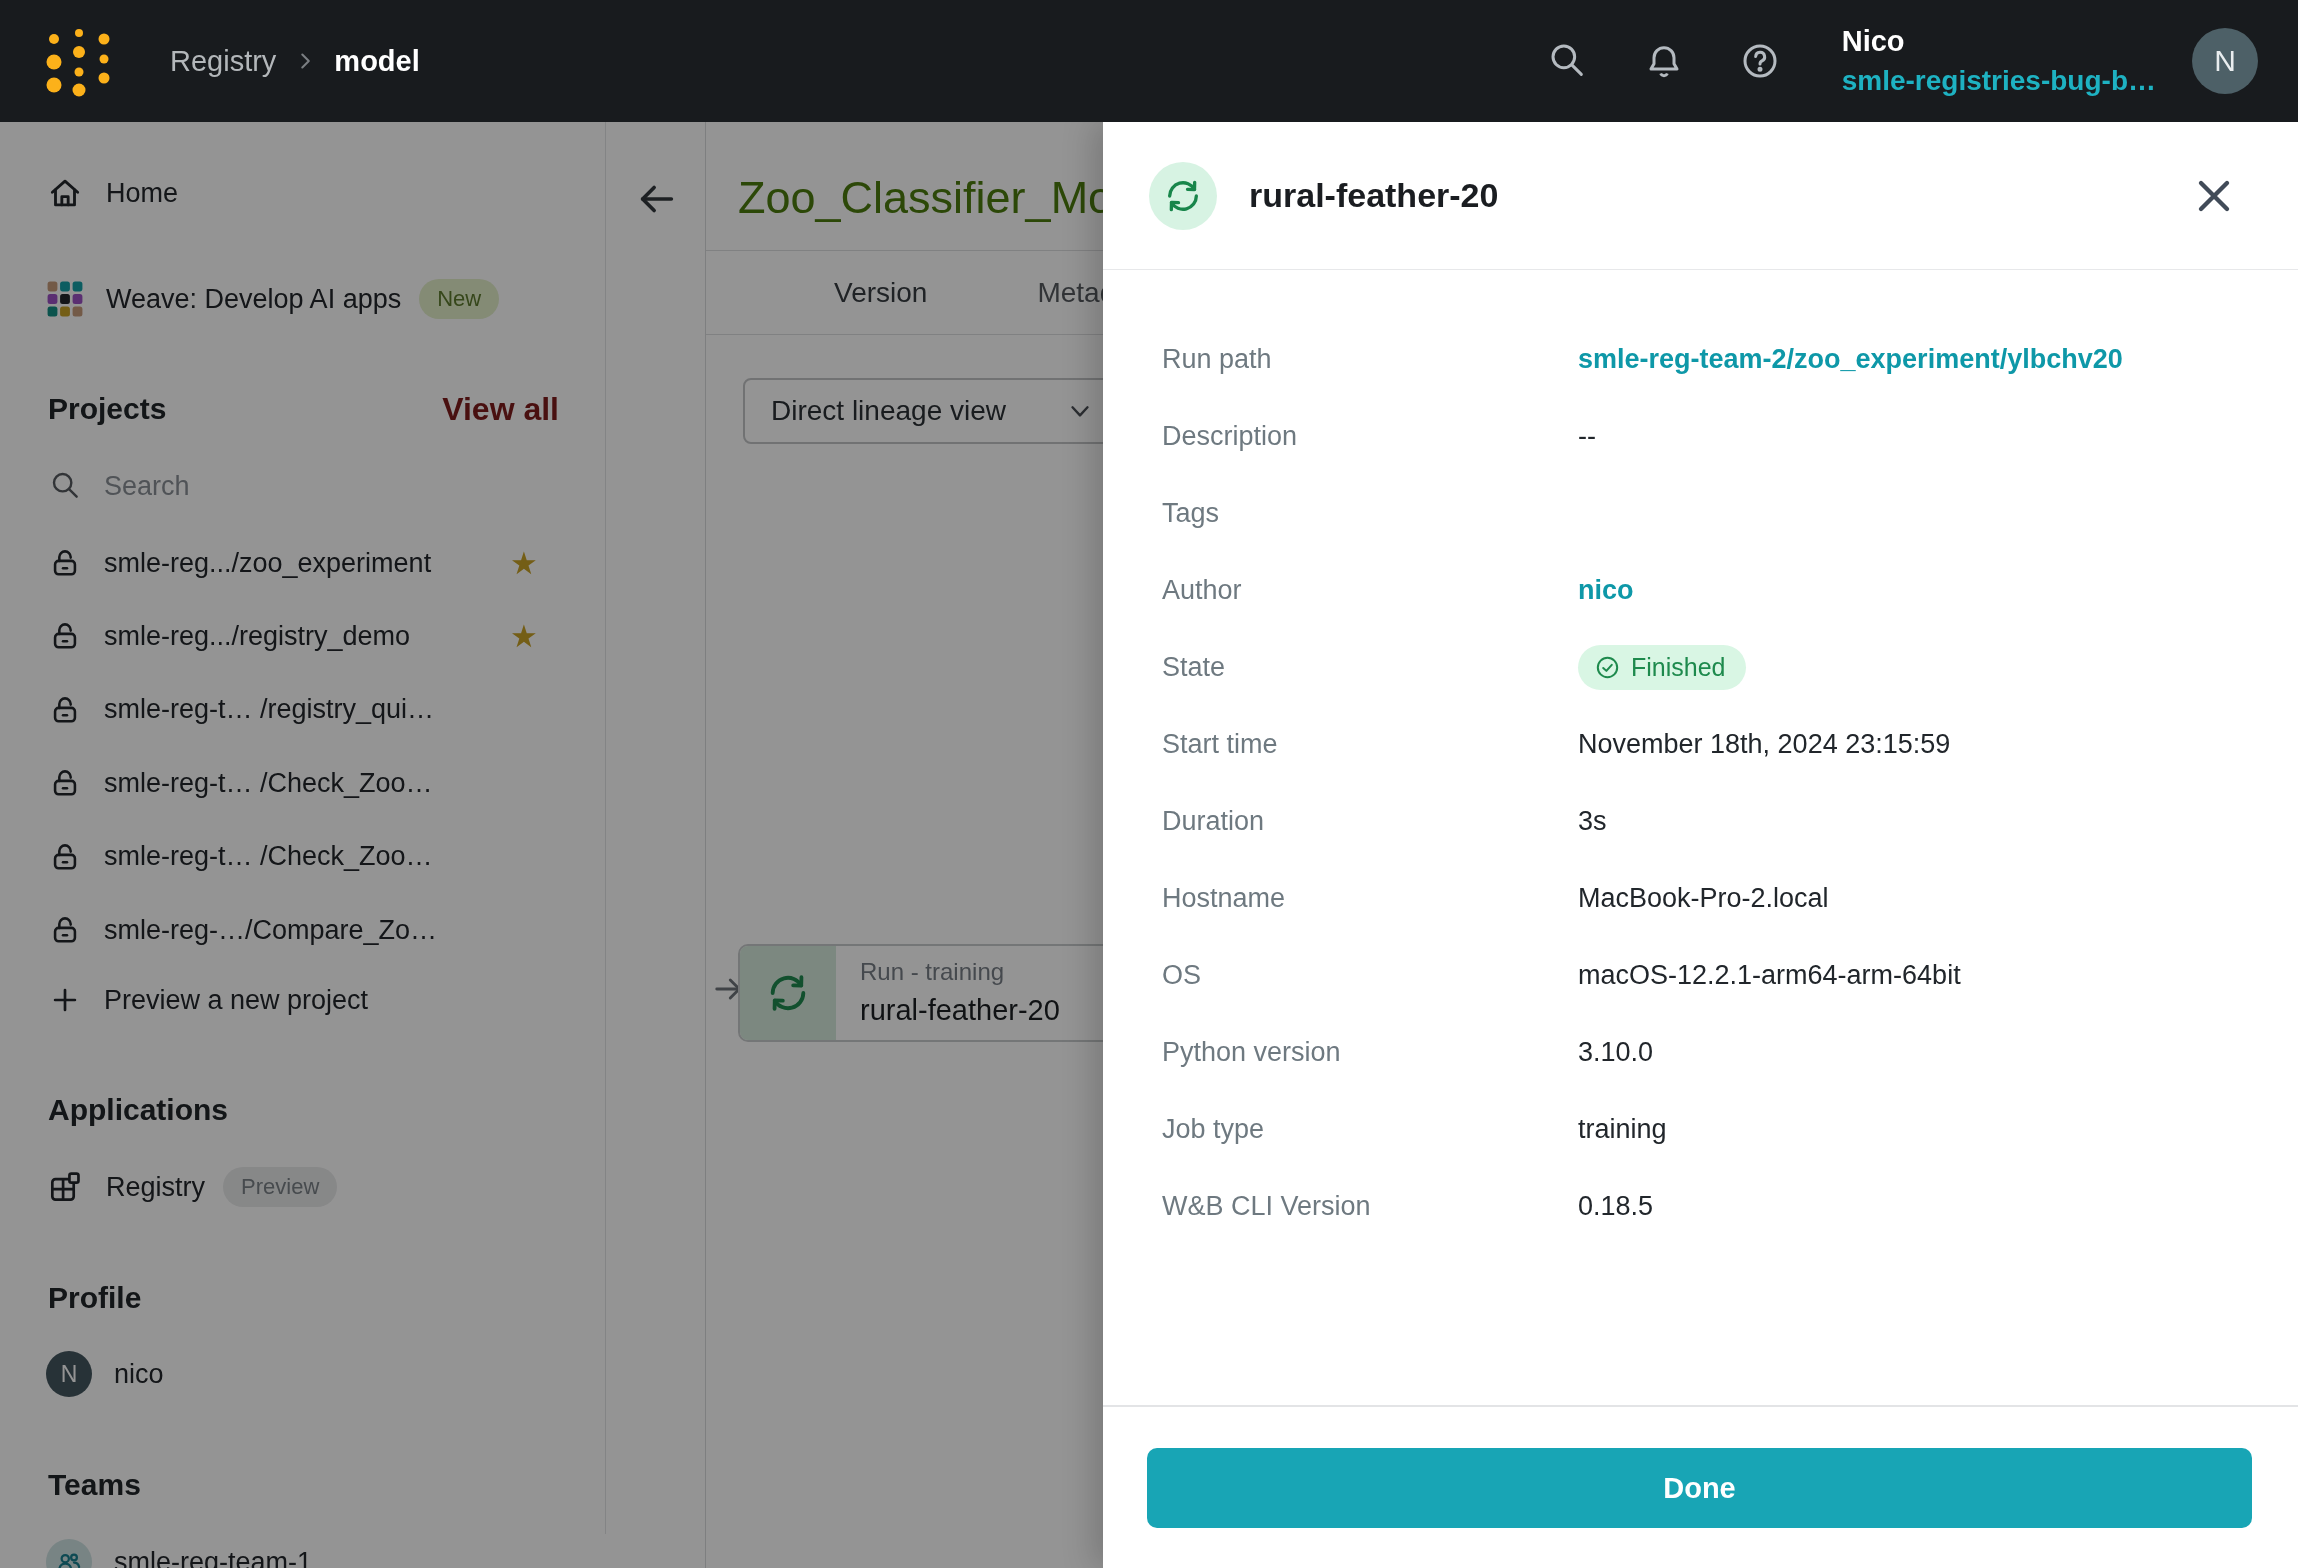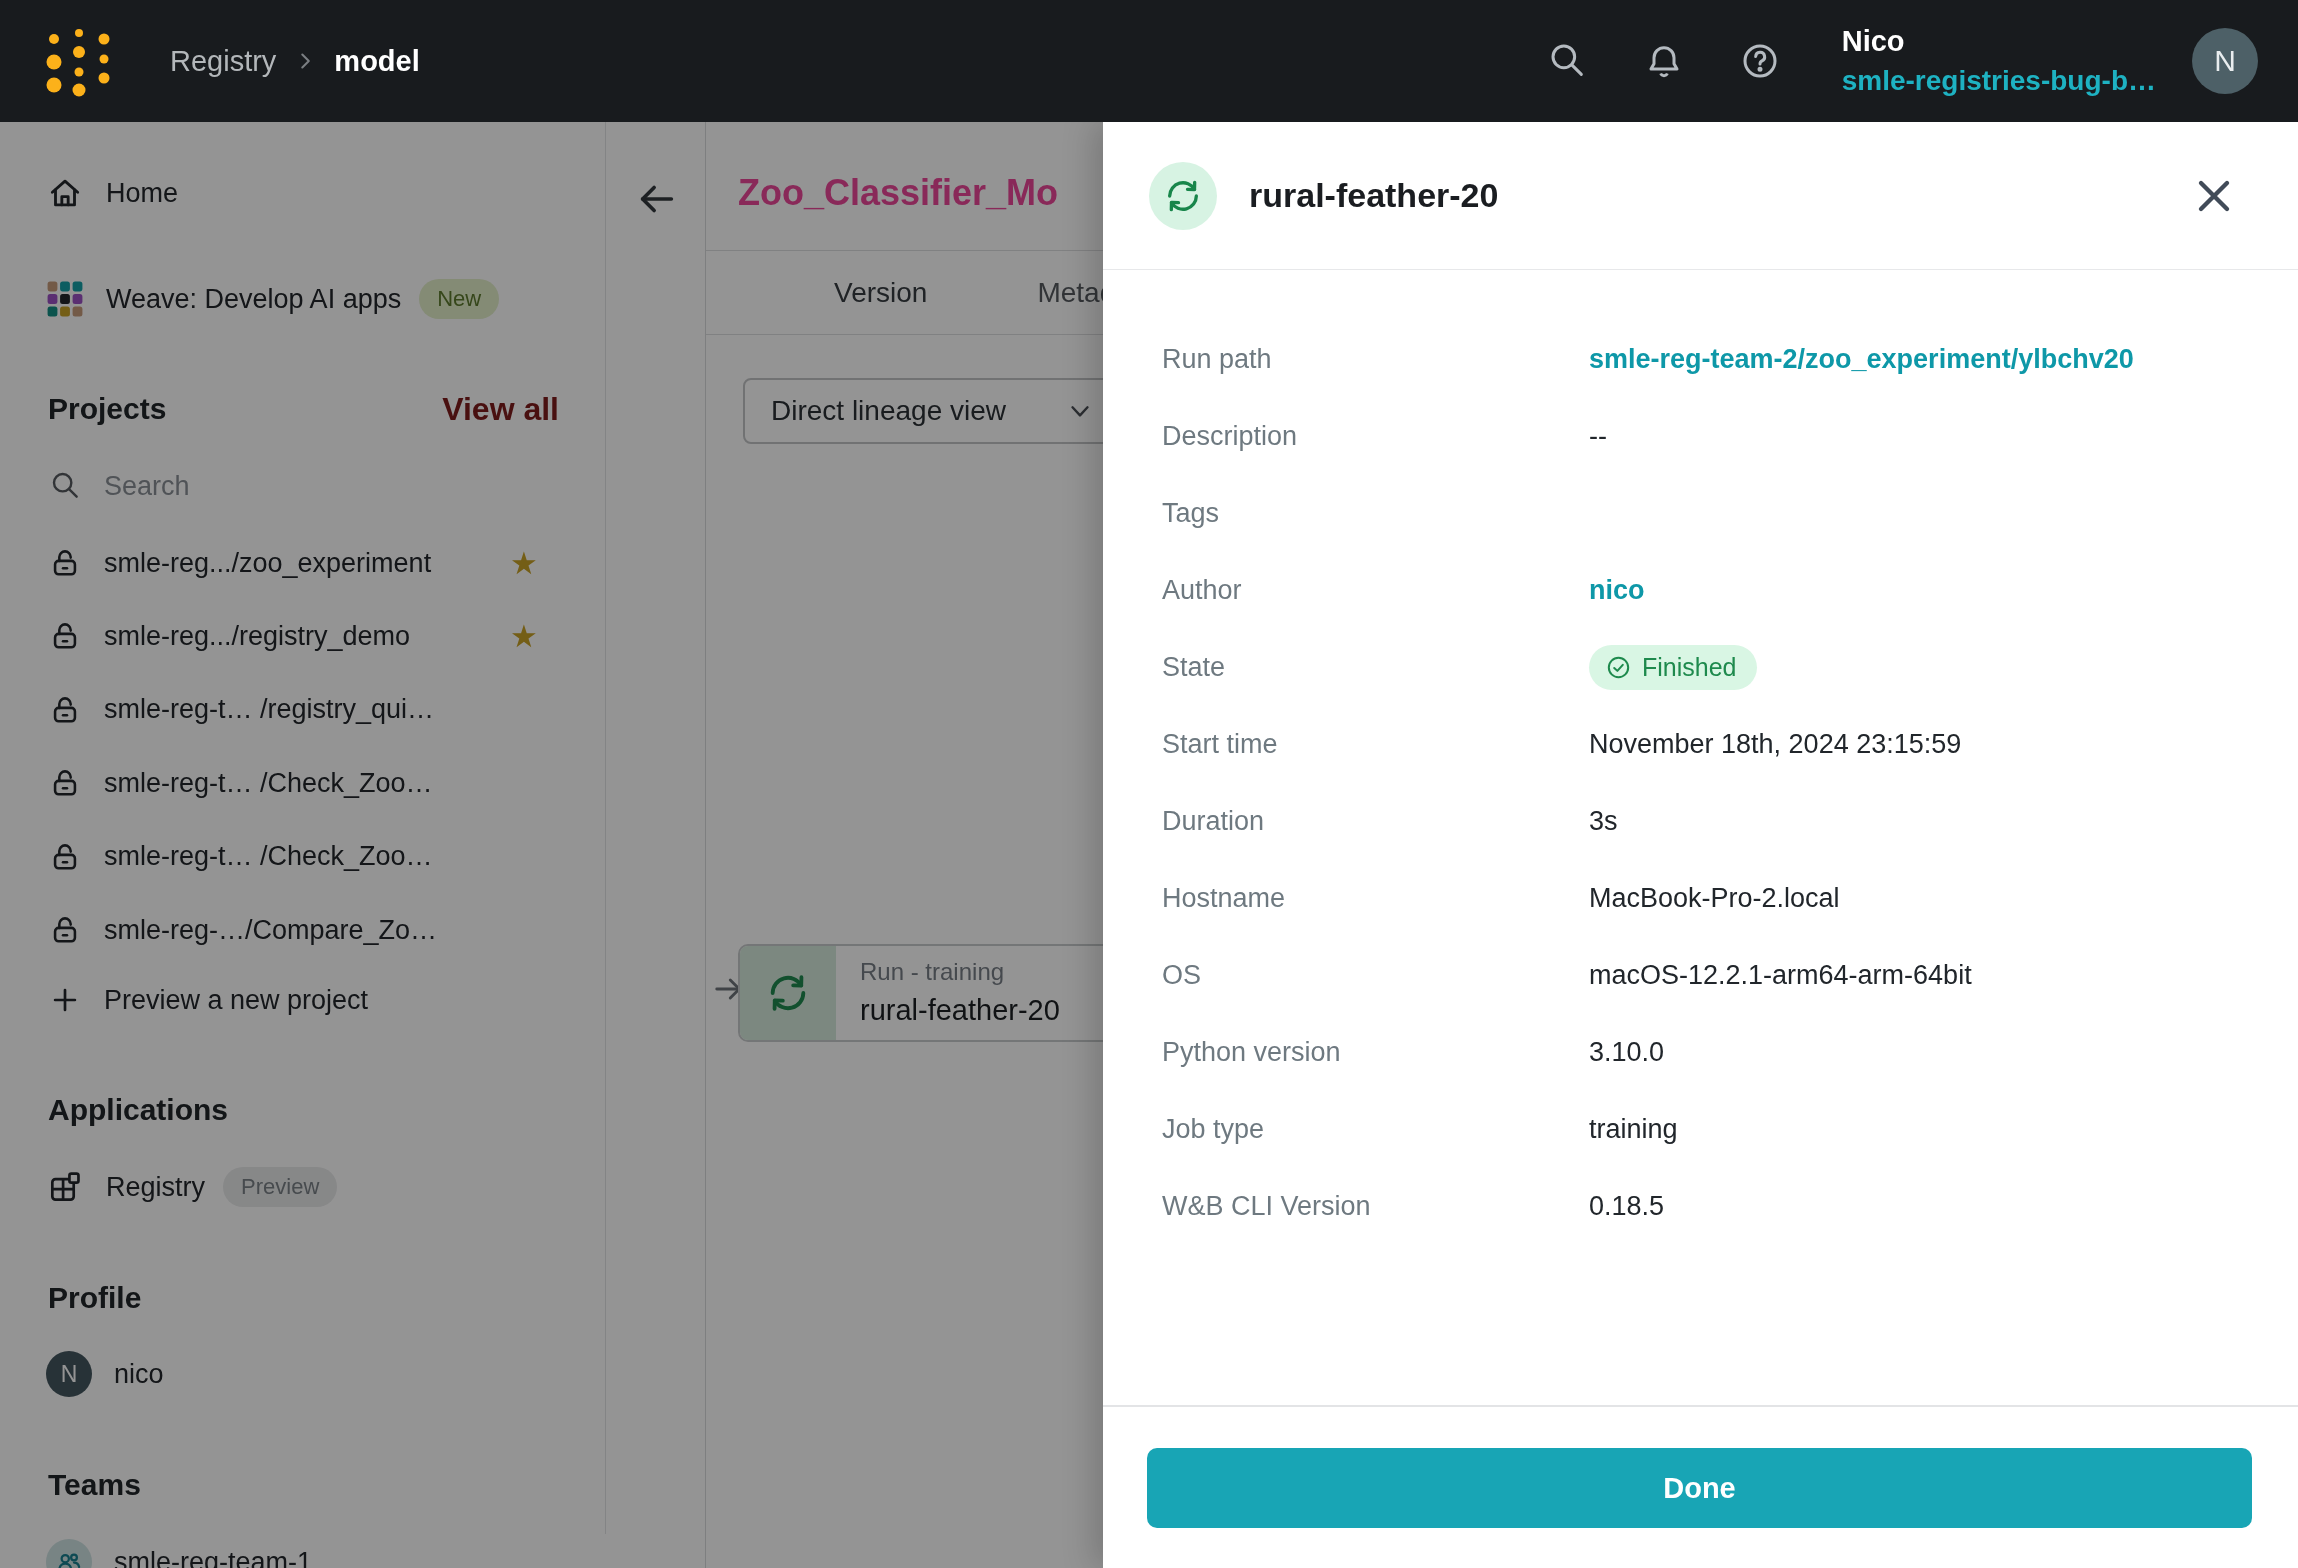--- a/index.html
+++ b/index.html
@@ -41,21 +41,21 @@
                display:flex;align-items:center;justify-content:center;margin-right:22px;flex:0 0 auto;}
   .team-avatar{width:46px;height:46px;border-radius:50%;background:#cfe3e4;color:#19808f;
                display:flex;align-items:center;justify-content:center;margin-right:22px;flex:0 0 auto;}
   .team-avatar svg{width:30px;height:30px;}
 
   
   .main-area{position:absolute;left:606px;top:122px;width:497px;height:1446px;background:#ffffff;
              overflow:hidden;z-index:1;}
   .back-strip{position:absolute;left:0;top:0;width:100px;height:1446px;border-right:1px solid #d9dbdd;}
   .back-btn{position:absolute;left:28px;top:54px;width:46px;height:46px;color:#33383d;cursor:pointer;}
-  .main-title{position:absolute;left:132px;top:50px;font-size:36px;font-weight:700;color:#ec4899;white-space:nowrap;}
+  .main-title{position:absolute;left:132px;top:50px;font-size:45px;font-weight:400;color:#4d7c0f;white-space:nowrap;}
   .tabbar{position:absolute;left:100px;top:128px;width:600px;height:85px;border-top:1px solid #dcdee0;
           border-bottom:1px solid #dcdee0;display:flex;align-items:center;}
   .tab{font-size:28px;color:#565b60;margin-left:110px;white-space:nowrap;cursor:pointer;}
   .tab.first{color:#383d42;margin-left:128px;}
   .lineage-dd{position:absolute;left:137px;top:256px;width:380px;height:66px;border:2px solid #c3c5c7;
               border-radius:8px;background:#fff;display:flex;align-items:center;padding:0 26px;cursor:pointer;}
   .lineage-dd .dd-label{font-size:28px;color:#2c3136;flex:1;white-space:nowrap;}
   .lineage-dd .ic{width:30px;height:30px;color:#4a4f55;flex:0 0 auto;}
   .edge-arrow{position:absolute;left:104px;top:849px;width:36px;height:36px;color:#6f747a;}
   .run-node{position:absolute;left:132px;top:822px;width:380px;height:98px;background:#ffffff;
@@ -76,21 +76,21 @@
   .drawer-header{position:absolute;left:0;top:0;width:100%;height:148px;border-bottom:1px solid #e7e8ea;
                  display:flex;align-items:center;}
   .drawer-run-ic{width:68px;height:68px;border-radius:50%;background:#d7f3e3;color:#18864b;margin-left:46px;
                  display:flex;align-items:center;justify-content:center;flex:0 0 auto;}
   .drawer-run-ic svg{width:40px;height:40px;}
   .drawer-title{font-size:34px;font-weight:700;color:#1a1d21;margin-left:32px;white-space:nowrap;}
   .drawer-close{position:absolute;right:58px;top:48px;width:52px;height:52px;color:#414b58;cursor:pointer;}
   .drawer-rows{position:absolute;left:0;top:148px;width:100%;padding-top:51px;}
   .d-row{height:77px;display:flex;align-items:center;position:relative;}
   .d-label{position:absolute;left:59px;font-size:27px;color:#6e7980;white-space:nowrap;}
-  .d-value{position:absolute;left:486px;font-size:27px;color:#21262b;white-space:nowrap;}
+  .d-value{position:absolute;left:475px;font-size:27px;color:#21262b;white-space:nowrap;}
   .d-value.link{color:#0e98a8;font-weight:700;cursor:pointer;}
   .badge-finished{display:inline-flex;align-items:center;gap:10px;background:#d9f6e4;color:#1e8a4d;
                   border-radius:999px;padding:8px 20px 8px 16px;font-size:25px;}
   .badge-finished svg{width:27px;height:27px;}
   .drawer-footer-line{position:absolute;left:0;top:1283px;width:100%;border-top:2px solid #e3e4e6;}
   .done-btn{position:absolute;left:44px;top:1326px;width:calc(100% - 90px);height:80px;background:#18a5b5;
             border:none;border-radius:10px;color:#ffffff;font-size:29px;font-weight:700;cursor:pointer;
             font-family:inherit;}
 </style>
 </head>

